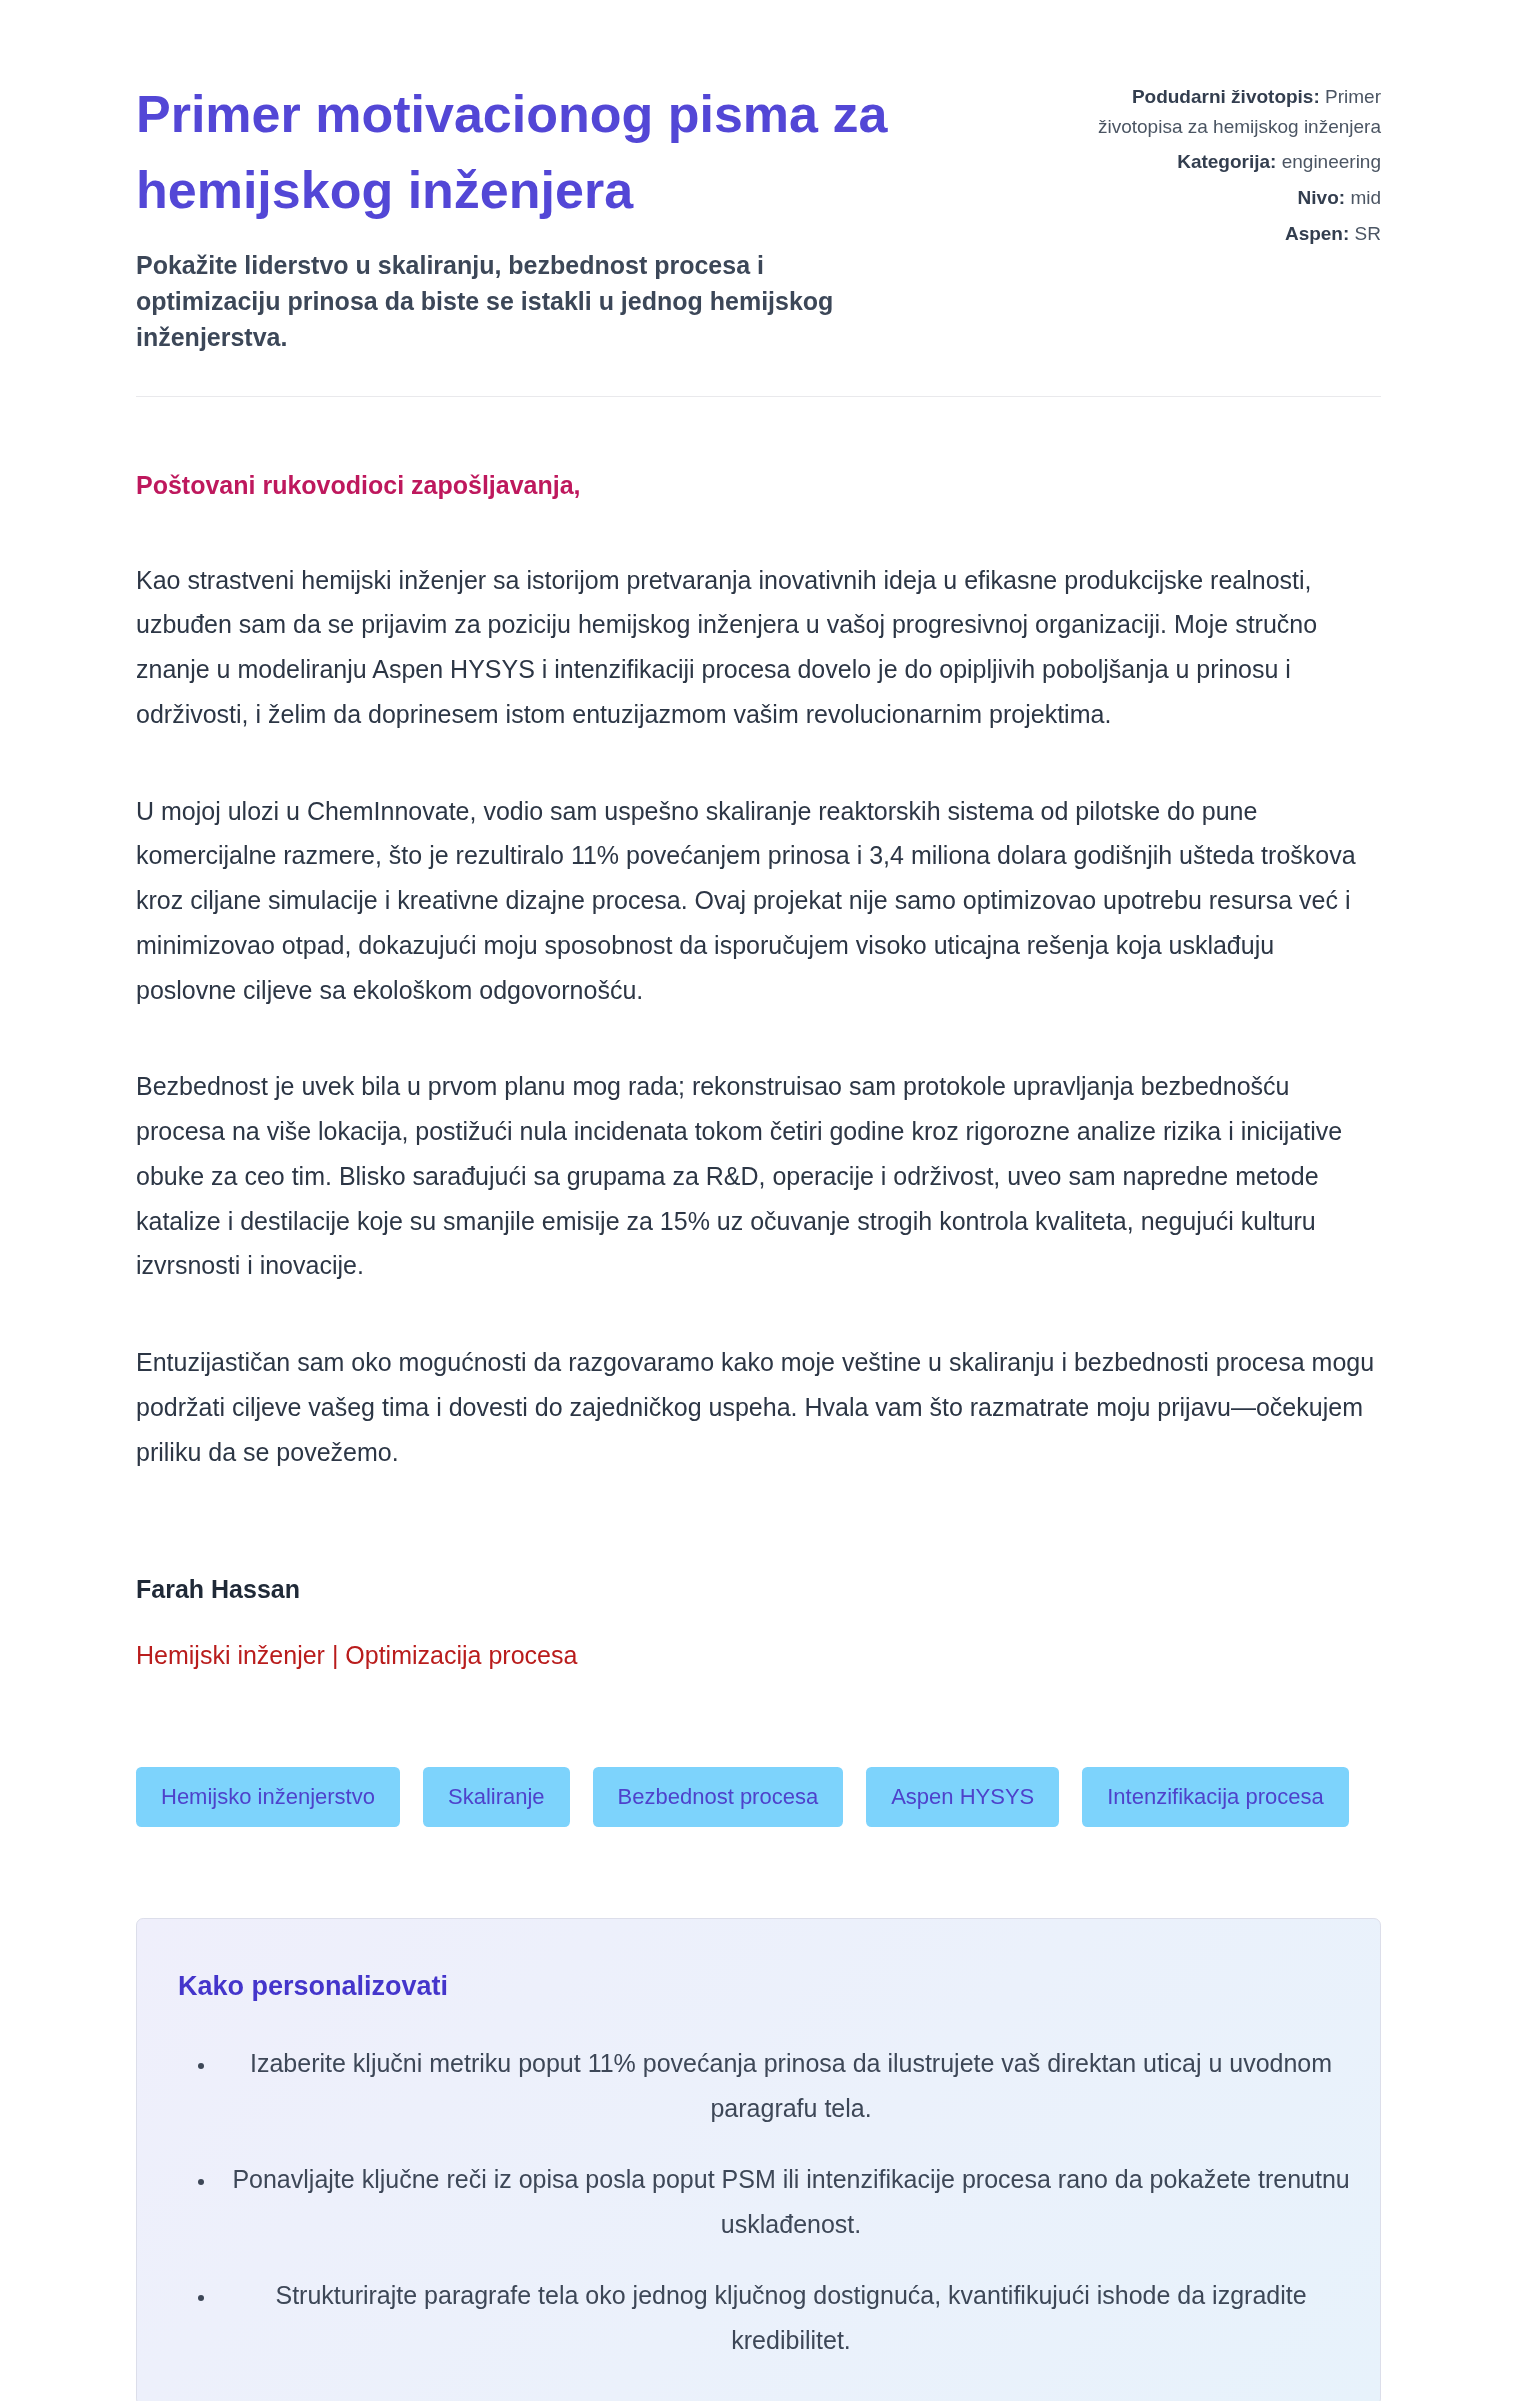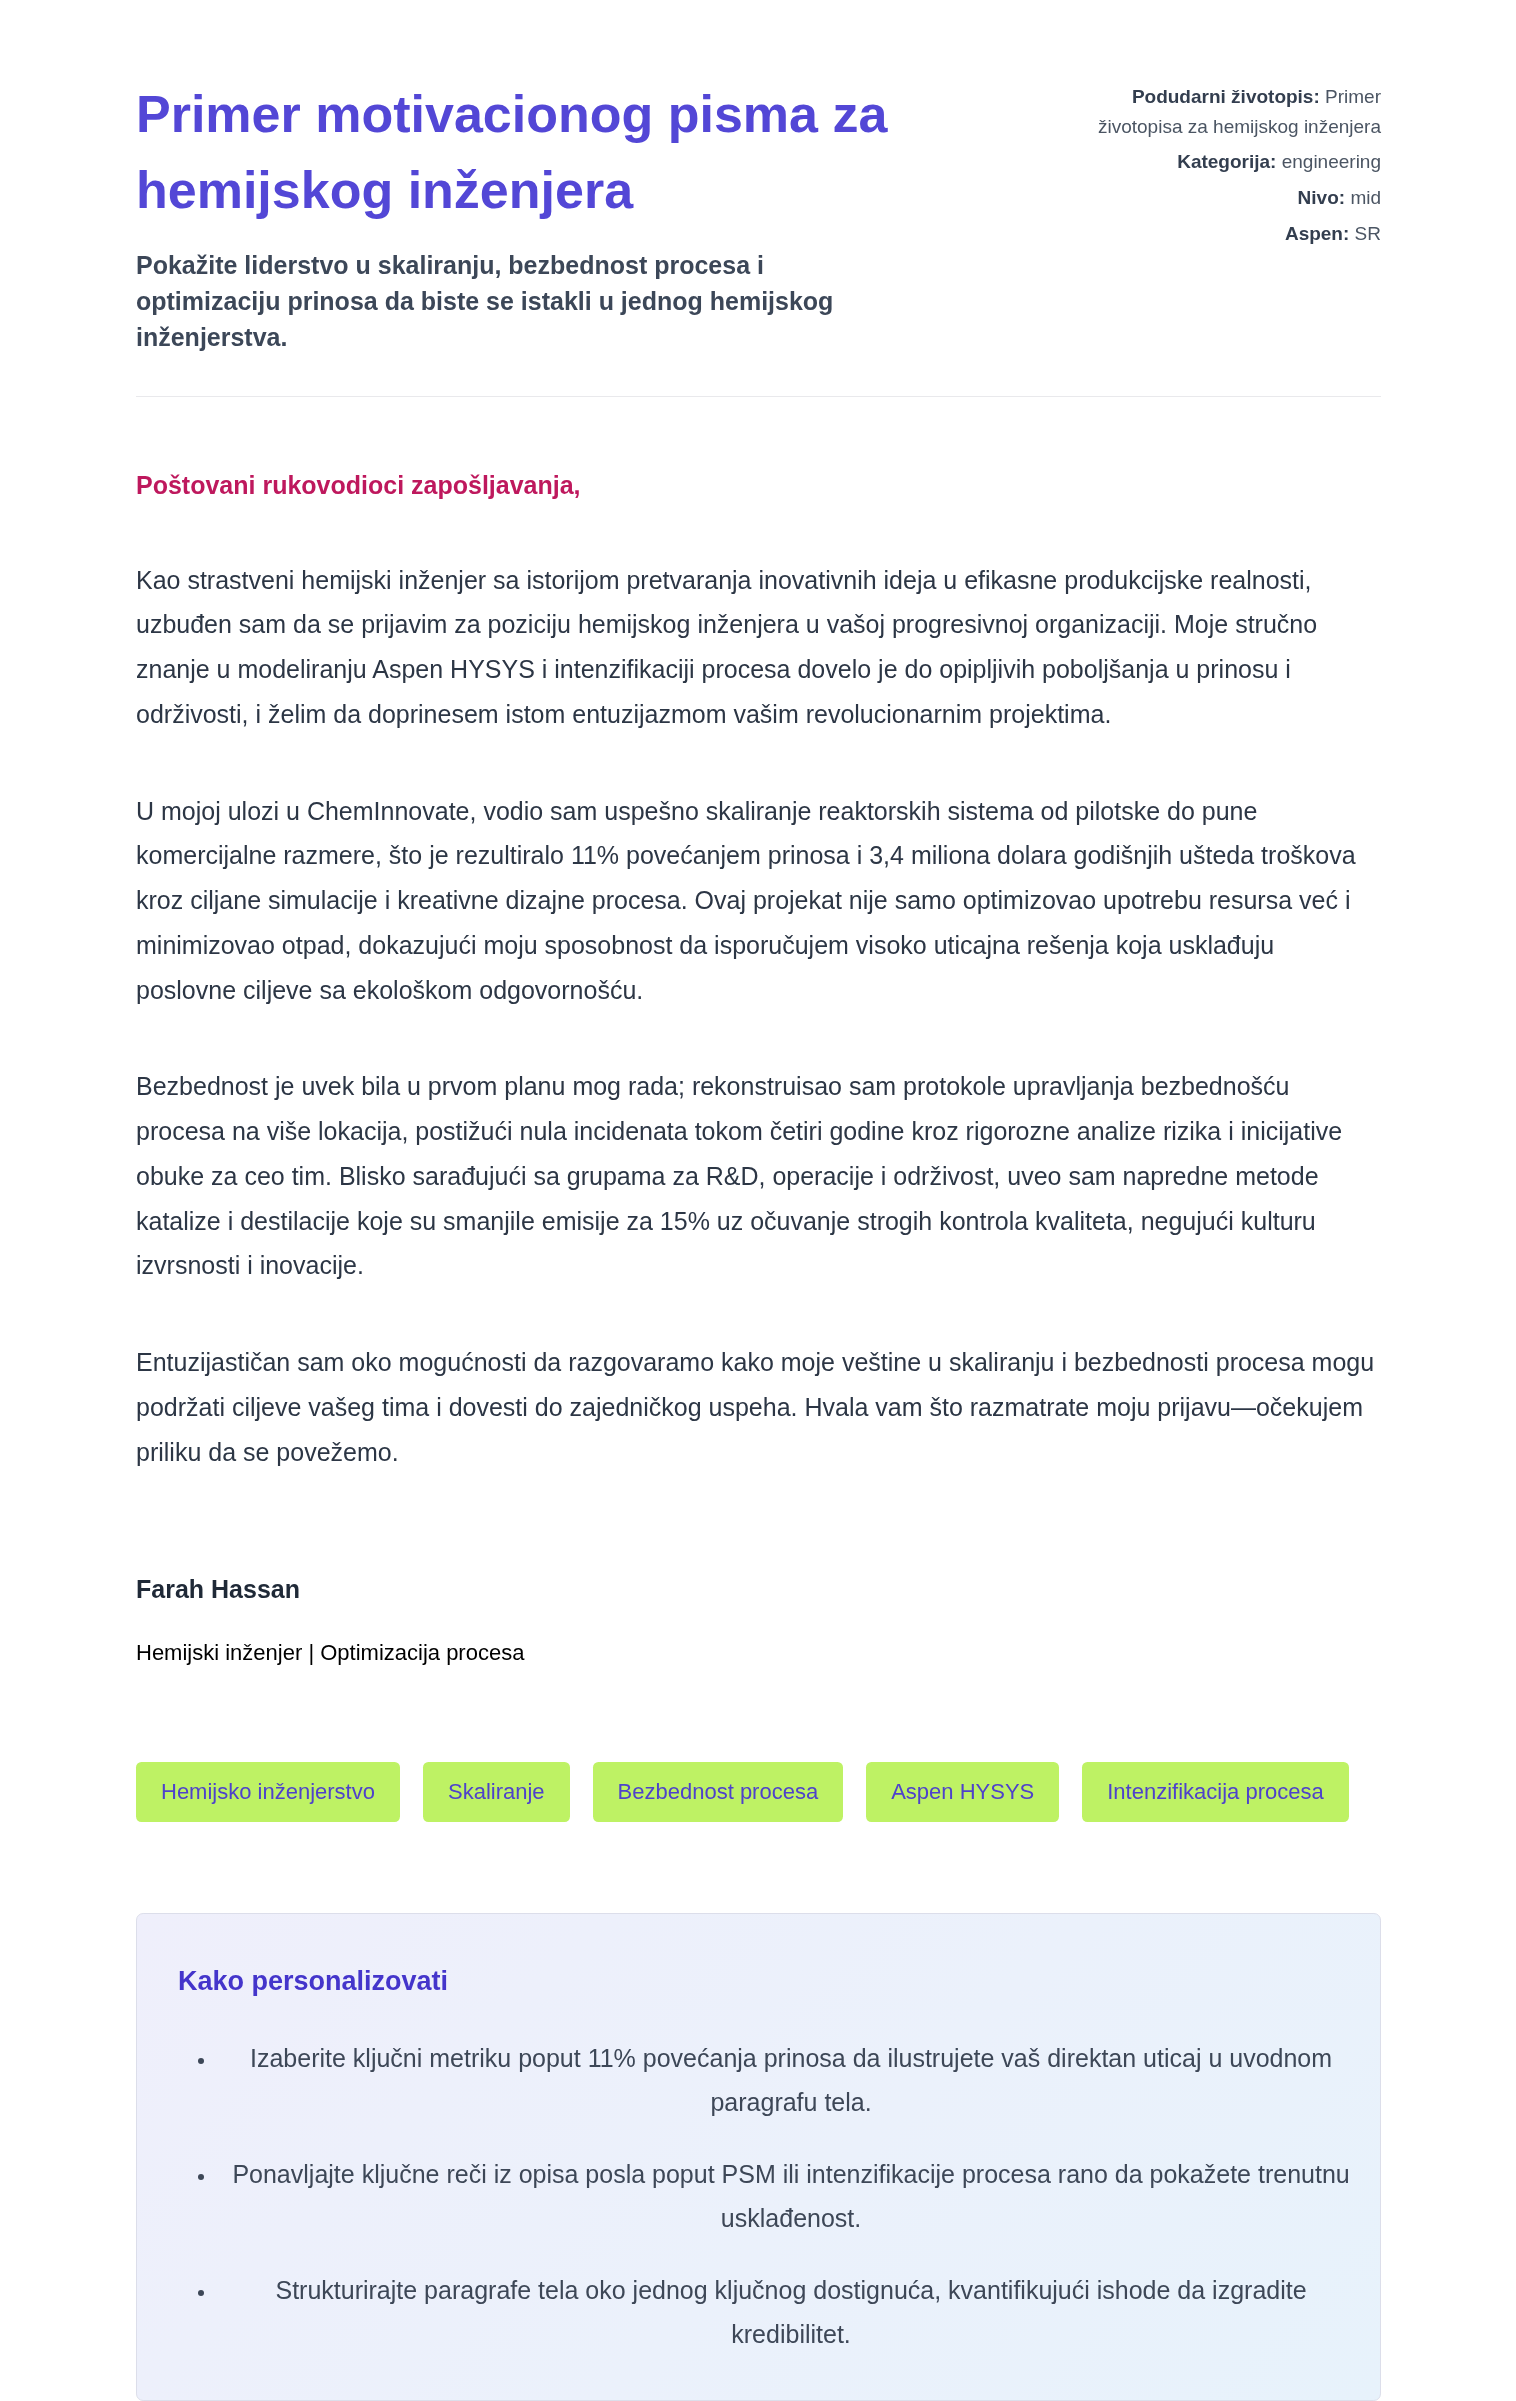--- a/index.html
+++ b/index.html
@@ -74,34 +74,34 @@
   .para { margin: 0 0 52px 0; }
 
   .signature-name {
     margin: 93px 0 0 0;
     font-size: 25px;
     font-weight: bold;
     color: #1f2937;
   }
   .signature-role {
     margin: 21.4px 0 0 0;
-    font-size: 22px;
-    color: #000000;
+    font-size: 25px;
+    color: #b91c1c;
   }
 
   
   .tags {
     margin-top: 89px;
     display: flex;
     flex-wrap: wrap;
     gap: 23px;
   }
   .tag {
     display: inline-block;
-    background: #bef264;
+    background: #7dd3fc;
     color: #4e42cb;
     font-size: 22px;
     line-height: 1;
     padding: 19px 25px;
     border-radius: 5.4px;
     white-space: nowrap;
   }
 
   
   .tips {

